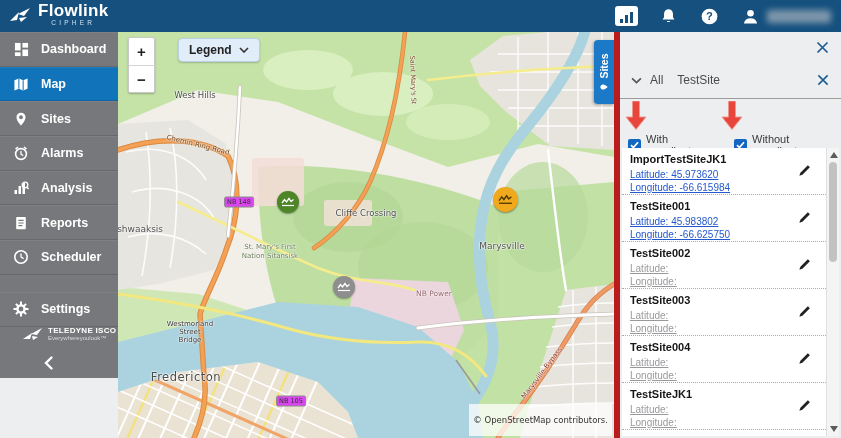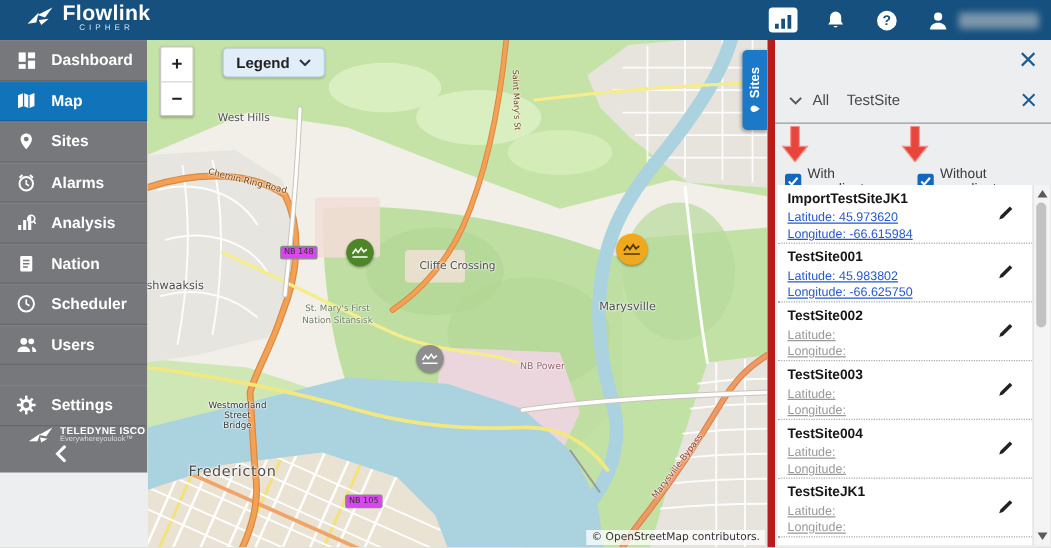--- a/index.html
+++ b/index.html
@@ -1,55 +1,55 @@
 <!DOCTYPE html>
 <html><head>
 <meta charset="utf-8">
 <style>
   html,body{margin:0;padding:0;background:#d7d7d7;}
   *{box-sizing:border-box;font-family:"Liberation Sans",sans-serif;}
   .app{position:relative;width:841px;height:438px;overflow:hidden;background:#eceef0;}
 
   
   .topbar{position:absolute;left:0;top:0;width:841px;height:32px;background:#15507e;}
-  .brand{position:absolute;left:20px;top:2px;display:flex;align-items:center;gap:6px;color:#fff;}
+  .brand{position:absolute;left:8px;top:2px;display:flex;align-items:flex-end;gap:6px;color:#fff;}
   .brand-txt{display:flex;flex-direction:column;line-height:1;}
   .brand-name{font-size:17px;font-weight:700;letter-spacing:.3px;}
   .brand-sub{font-size:6.5px;letter-spacing:3.2px;color:#cfe0ee;margin-top:1px;align-self:center;}
   .top-icons{position:absolute;right:10px;top:0;height:32px;display:flex;align-items:center;}
   .tool-chart{width:23px;height:20px;background:#fff;border-radius:3px;display:flex;align-items:flex-end;justify-content:center;gap:2px;padding:3px 4px;margin-right:22px;}
   .tool-chart i{display:block;background:#15507e;width:3px;}
   .blur-name{width:64px;height:13px;background:#7d97ab;border-radius:2px;filter:blur(3px);margin-left:8px;}
 
   
   .sidebar{position:absolute;left:0;top:32px;width:118px;height:346px;background:#77787b;display:flex;flex-direction:column;}
   .nav-item{height:36px;display:flex;align-items:center;padding-left:12px;gap:11px;color:#fff;font-size:12.5px;font-weight:700;border-bottom:1px solid rgba(0,0,0,.13);border-top:1px solid rgba(255,255,255,.06);cursor:pointer;}
   .nav-item.active{background:#1173b9;}
   .nav-item .ic{width:18px;height:16px;flex:0 0 18px;display:flex;align-items:center;justify-content:center;}
   .nav-spacer{height:18px;}
   .side-footer{margin-top:auto;padding:0 0 6px 0;color:#fff;}
-  .tele{display:flex;align-items:center;gap:4px;padding-left:22px;margin-bottom:0;}
+  .tele{display:flex;align-items:center;gap:4px;padding-left:22px;margin-bottom:14px;}
   .tele-txt{display:flex;flex-direction:column;line-height:1.1;}
   .tele-title{font-size:8px;font-weight:700;letter-spacing:.3px;}
   .tele-tag{font-size:6px;color:#d9d9d9;}
   .collapse-btn{padding-left:44px;height:16px;cursor:pointer;}
 
   
   .map{position:absolute;left:118px;top:32px;width:496px;height:406px;overflow:hidden;background:#f1efe7;}
   .mapsvg{position:absolute;left:0;top:0;width:496px;height:406px;}
   .mlabel{position:absolute;font-family:"DejaVu Sans",sans-serif;color:#4c4c4c;white-space:nowrap;transform:translate(-50%,-50%);text-shadow:0 0 2px #fff,0 0 2px #fff,0 0 1px #fff;pointer-events:none;}
   .shield{position:absolute;transform:translate(-50%,-50%);background:#d946ef;border:1px solid #8a8a8a;border-radius:2px;font-size:6.5px;font-family:"DejaVu Sans",sans-serif;color:#333;padding:0 2px;line-height:9px;}
   .marker{position:absolute;border-radius:50%;display:flex;align-items:center;justify-content:center;box-shadow:0 1px 2px rgba(0,0,0,.4);cursor:pointer;}
   .zoomctl{position:absolute;left:10px;top:5px;width:27px;background:#fff;border:1px solid #c9c9c9;border-radius:2px;box-shadow:0 1px 2px rgba(0,0,0,.25);}
   .zbtn{height:27px;display:flex;align-items:center;justify-content:center;font-size:15px;font-weight:700;color:#222;cursor:pointer;}
   .zbtn + .zbtn{border-top:1px solid #d5d5d5;}
   .legend-btn{position:absolute;left:60px;top:6px;height:24px;background:#e1edf8;border:1px solid #b9cfe2;border-radius:4px;display:flex;align-items:center;gap:7px;padding:0 10px;font-size:12px;font-weight:700;color:#222;box-shadow:0 1px 2px rgba(0,0,0,.2);cursor:pointer;}
   .sites-tab{position:absolute;right:0;top:8px;width:20px;height:64px;background:#1b79c7;border-radius:4px 0 0 4px;box-shadow:-1px 1px 3px rgba(0,0,0,.3);cursor:pointer;overflow:visible;}
   .sites-tab-inner{position:absolute;left:0;top:0;width:64px;height:20px;transform:rotate(-90deg) translate(-64px,0);transform-origin:top left;display:flex;align-items:center;justify-content:center;gap:4px;color:#fff;font-size:10.5px;font-weight:700;}
-  .attribution{position:absolute;right:2px;bottom:2px;background:rgba(255,255,255,.75);font-size:8.5px;font-family:"DejaVu Sans",sans-serif;color:#333;padding:1px 4px;margin-left:16px;}
+  .attribution{position:absolute;right:2px;bottom:2px;background:rgba(255,255,255,.75);font-size:8.5px;font-family:"DejaVu Sans",sans-serif;color:#333;padding:11px 4px;margin-left:16px;}
 
   
   .panel{position:absolute;left:614px;top:32px;width:227px;height:406px;background:#eceef0;border-left:6px solid #b91c1c;}
   .xicon{cursor:pointer;line-height:0;}
   .panel-close{position:absolute;top:9px;right:12px;}
   .filter-row{position:absolute;top:41px;left:11px;right:12px;display:flex;align-items:center;font-size:12px;color:#4a4a4a;}
   .filter-row .scope{margin-left:8px;}
   .filter-row .term{margin-left:14px;}
   .filter-row .clear{margin-left:auto;}
   .pdivider{position:absolute;top:66px;left:0;right:0;border-top:1px solid #9b9b9b;}
@@ -158,41 +158,30 @@
       </span>
         <span>Analysis</span>
     </div>
     <div class="nav-item">
       <span class="ic">
         <svg width="14" height="16" viewBox="0 0 16 16">
             <rect x="2.5" y="1" width="11" height="14" rx="1" fill="#fff"></rect>
             <path d="M5 5h6M5 8h6M5 11h4.5" stroke="#77787b" stroke-width="1.3"></path>
           </svg>
       </span>
-        <span>Nation</span>
+        <span>Reports</span>
     </div>
     <div class="nav-item">
       <span class="ic">
         <svg width="16" height="16" viewBox="0 0 16 16" fill="none" stroke="#fff">
             <circle cx="8" cy="8" r="6.2" stroke-width="1.6"></circle>
             <path d="M8 4.4V8l2.6 1.6" stroke-width="1.3"></path>
           </svg>
       </span>
         <span>Scheduler</span>
-    </div>
-    <div class="nav-item">
-      <span class="ic">
-        <svg width="17" height="15" viewBox="0 0 17 15">
-            <circle cx="6" cy="5" r="2.7" fill="#fff"></circle>
-            <path d="M1 13.5c0-2.7 2.2-4.3 5-4.3s5 1.6 5 4.3z" fill="#fff"></path>
-            <circle cx="12" cy="5" r="2.3" fill="#fff"></circle>
-            <path d="M12.6 9.3c2.1.4 3.4 1.9 3.4 4.2h-3" fill="#fff"></path>
-          </svg>
-      </span>
-        <span>Users</span>
     </div>
     <div class="nav-spacer"></div>
     <div class="nav-item">
       <span class="ic">
         <svg width="16" height="16" viewBox="0 0 16 16">
             <g fill="#fff">
               <rect x="7" y="0.5" width="2" height="3.6"></rect>
               <rect x="7" y="11.9" width="2" height="3.6"></rect>
               <rect x="0.5" y="7" width="3.6" height="2"></rect>
               <rect x="11.9" y="7" width="3.6" height="2"></rect>

